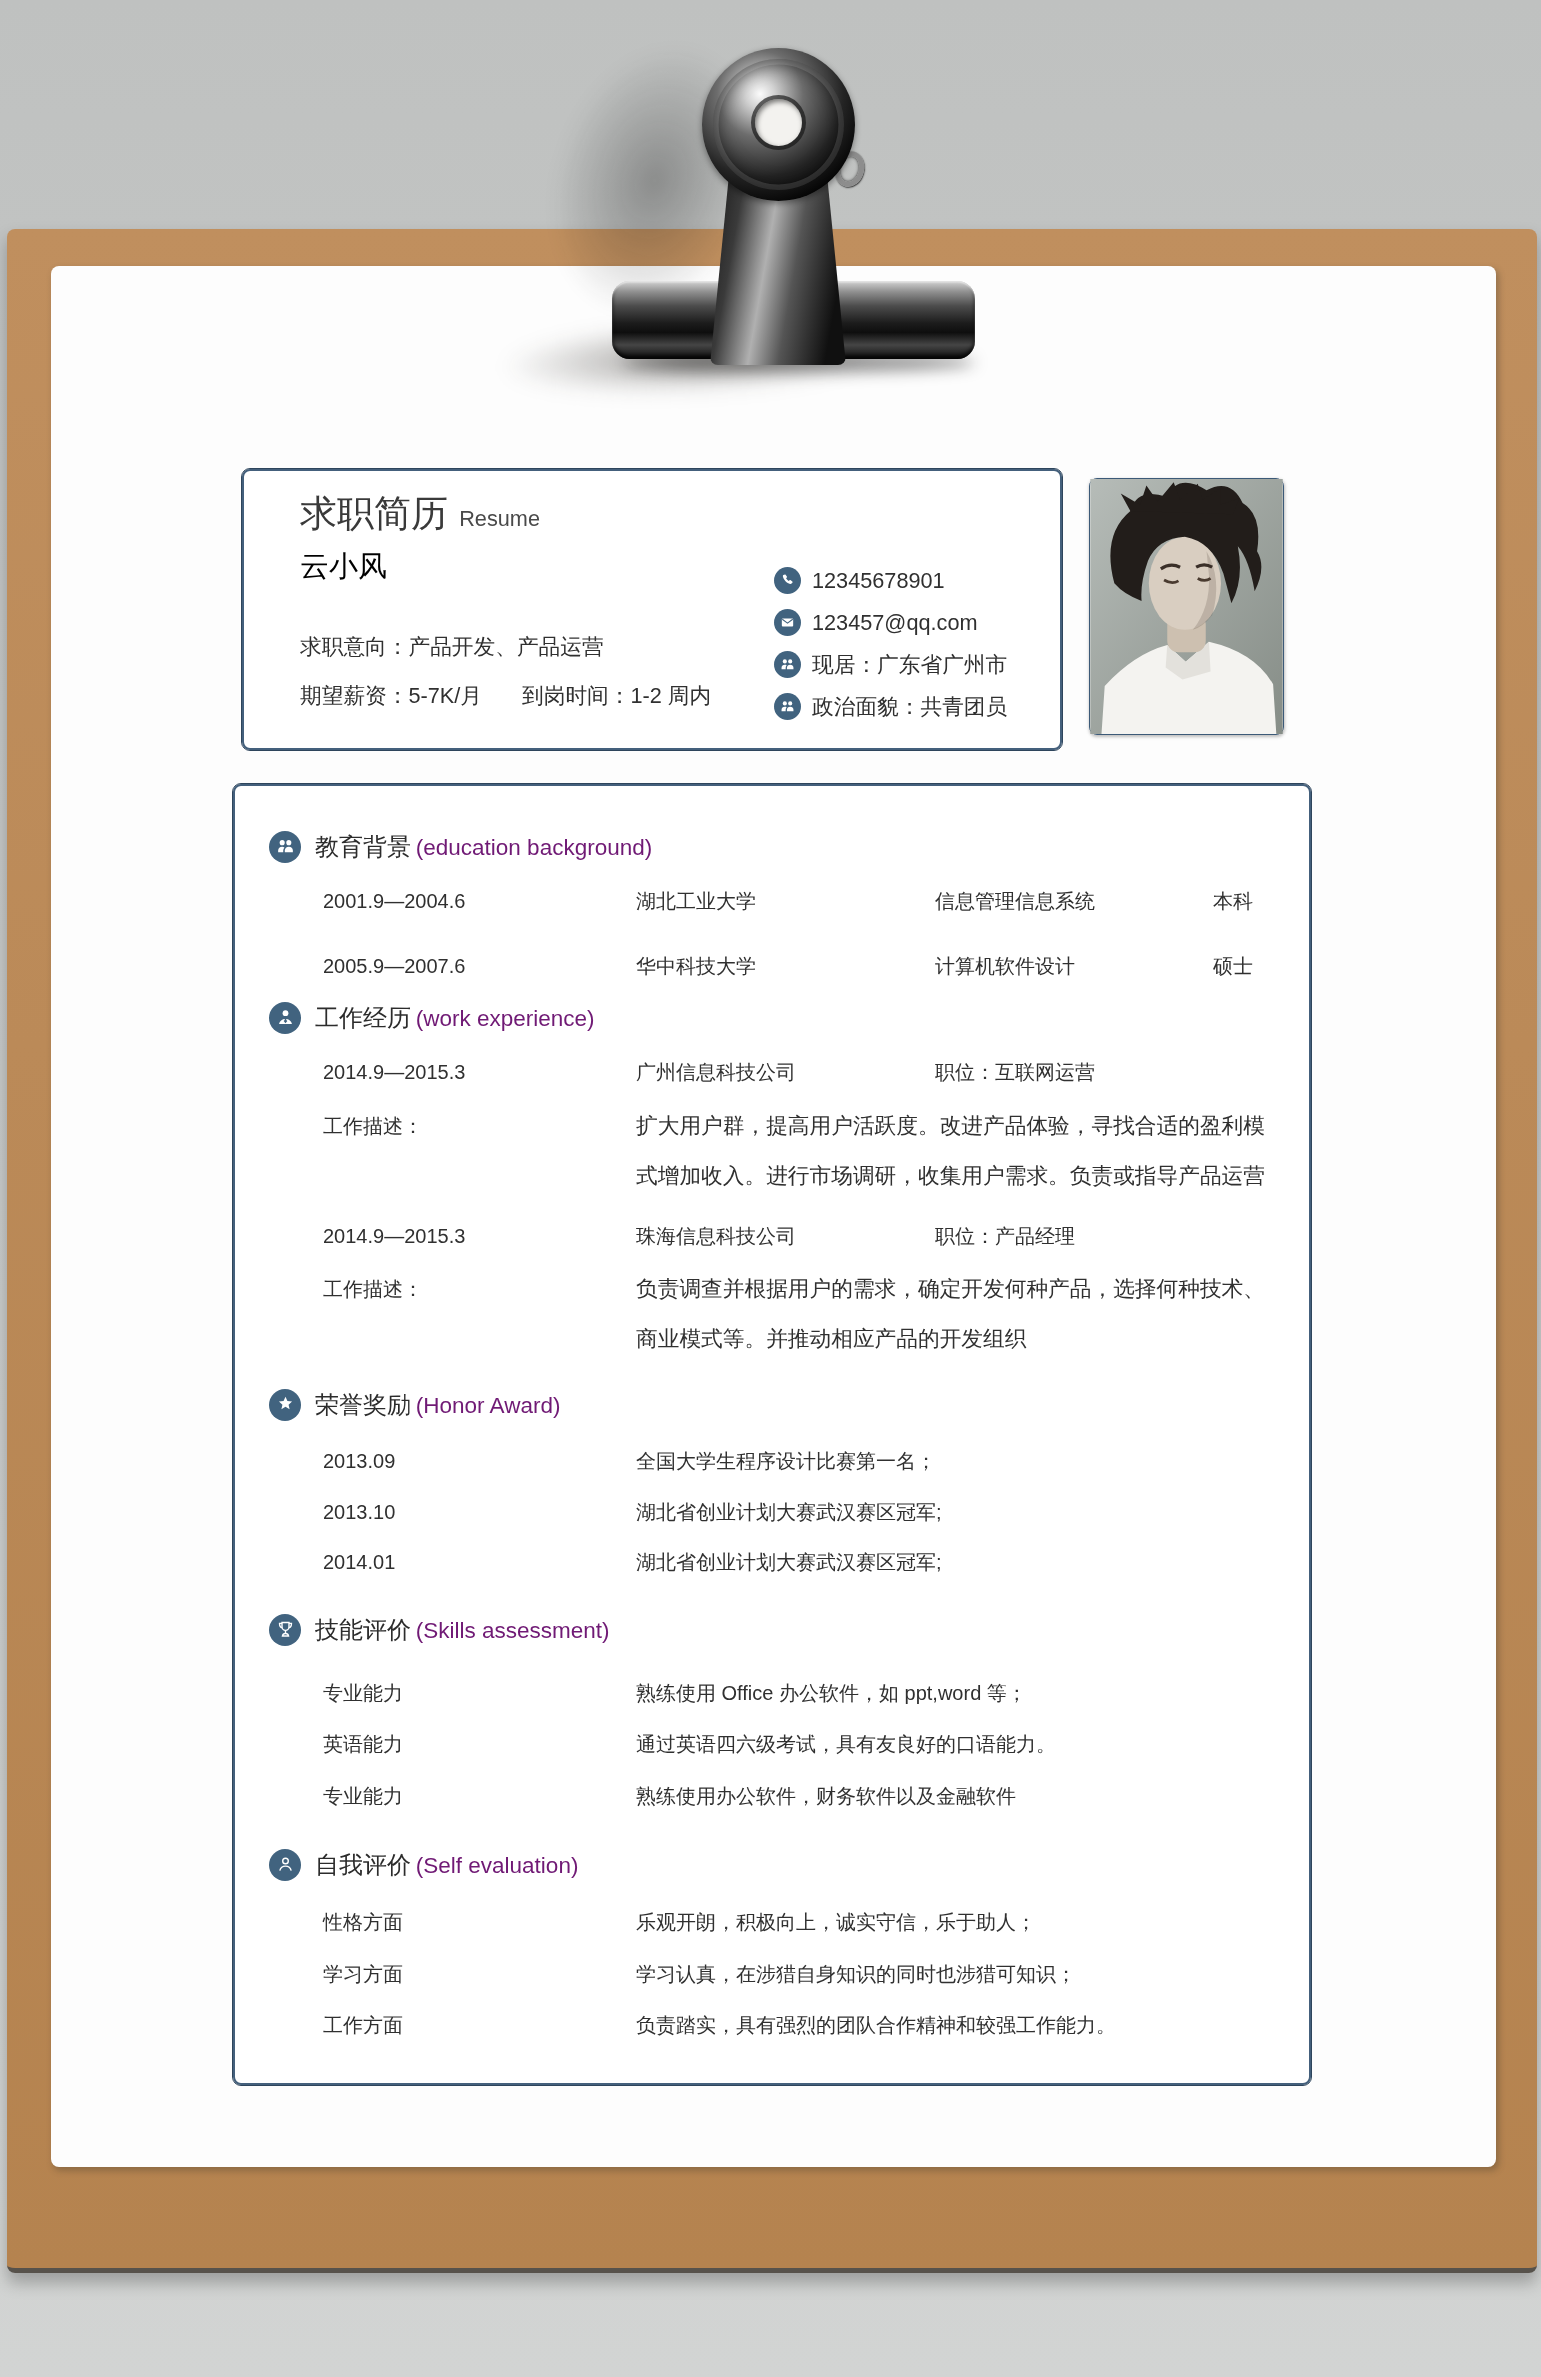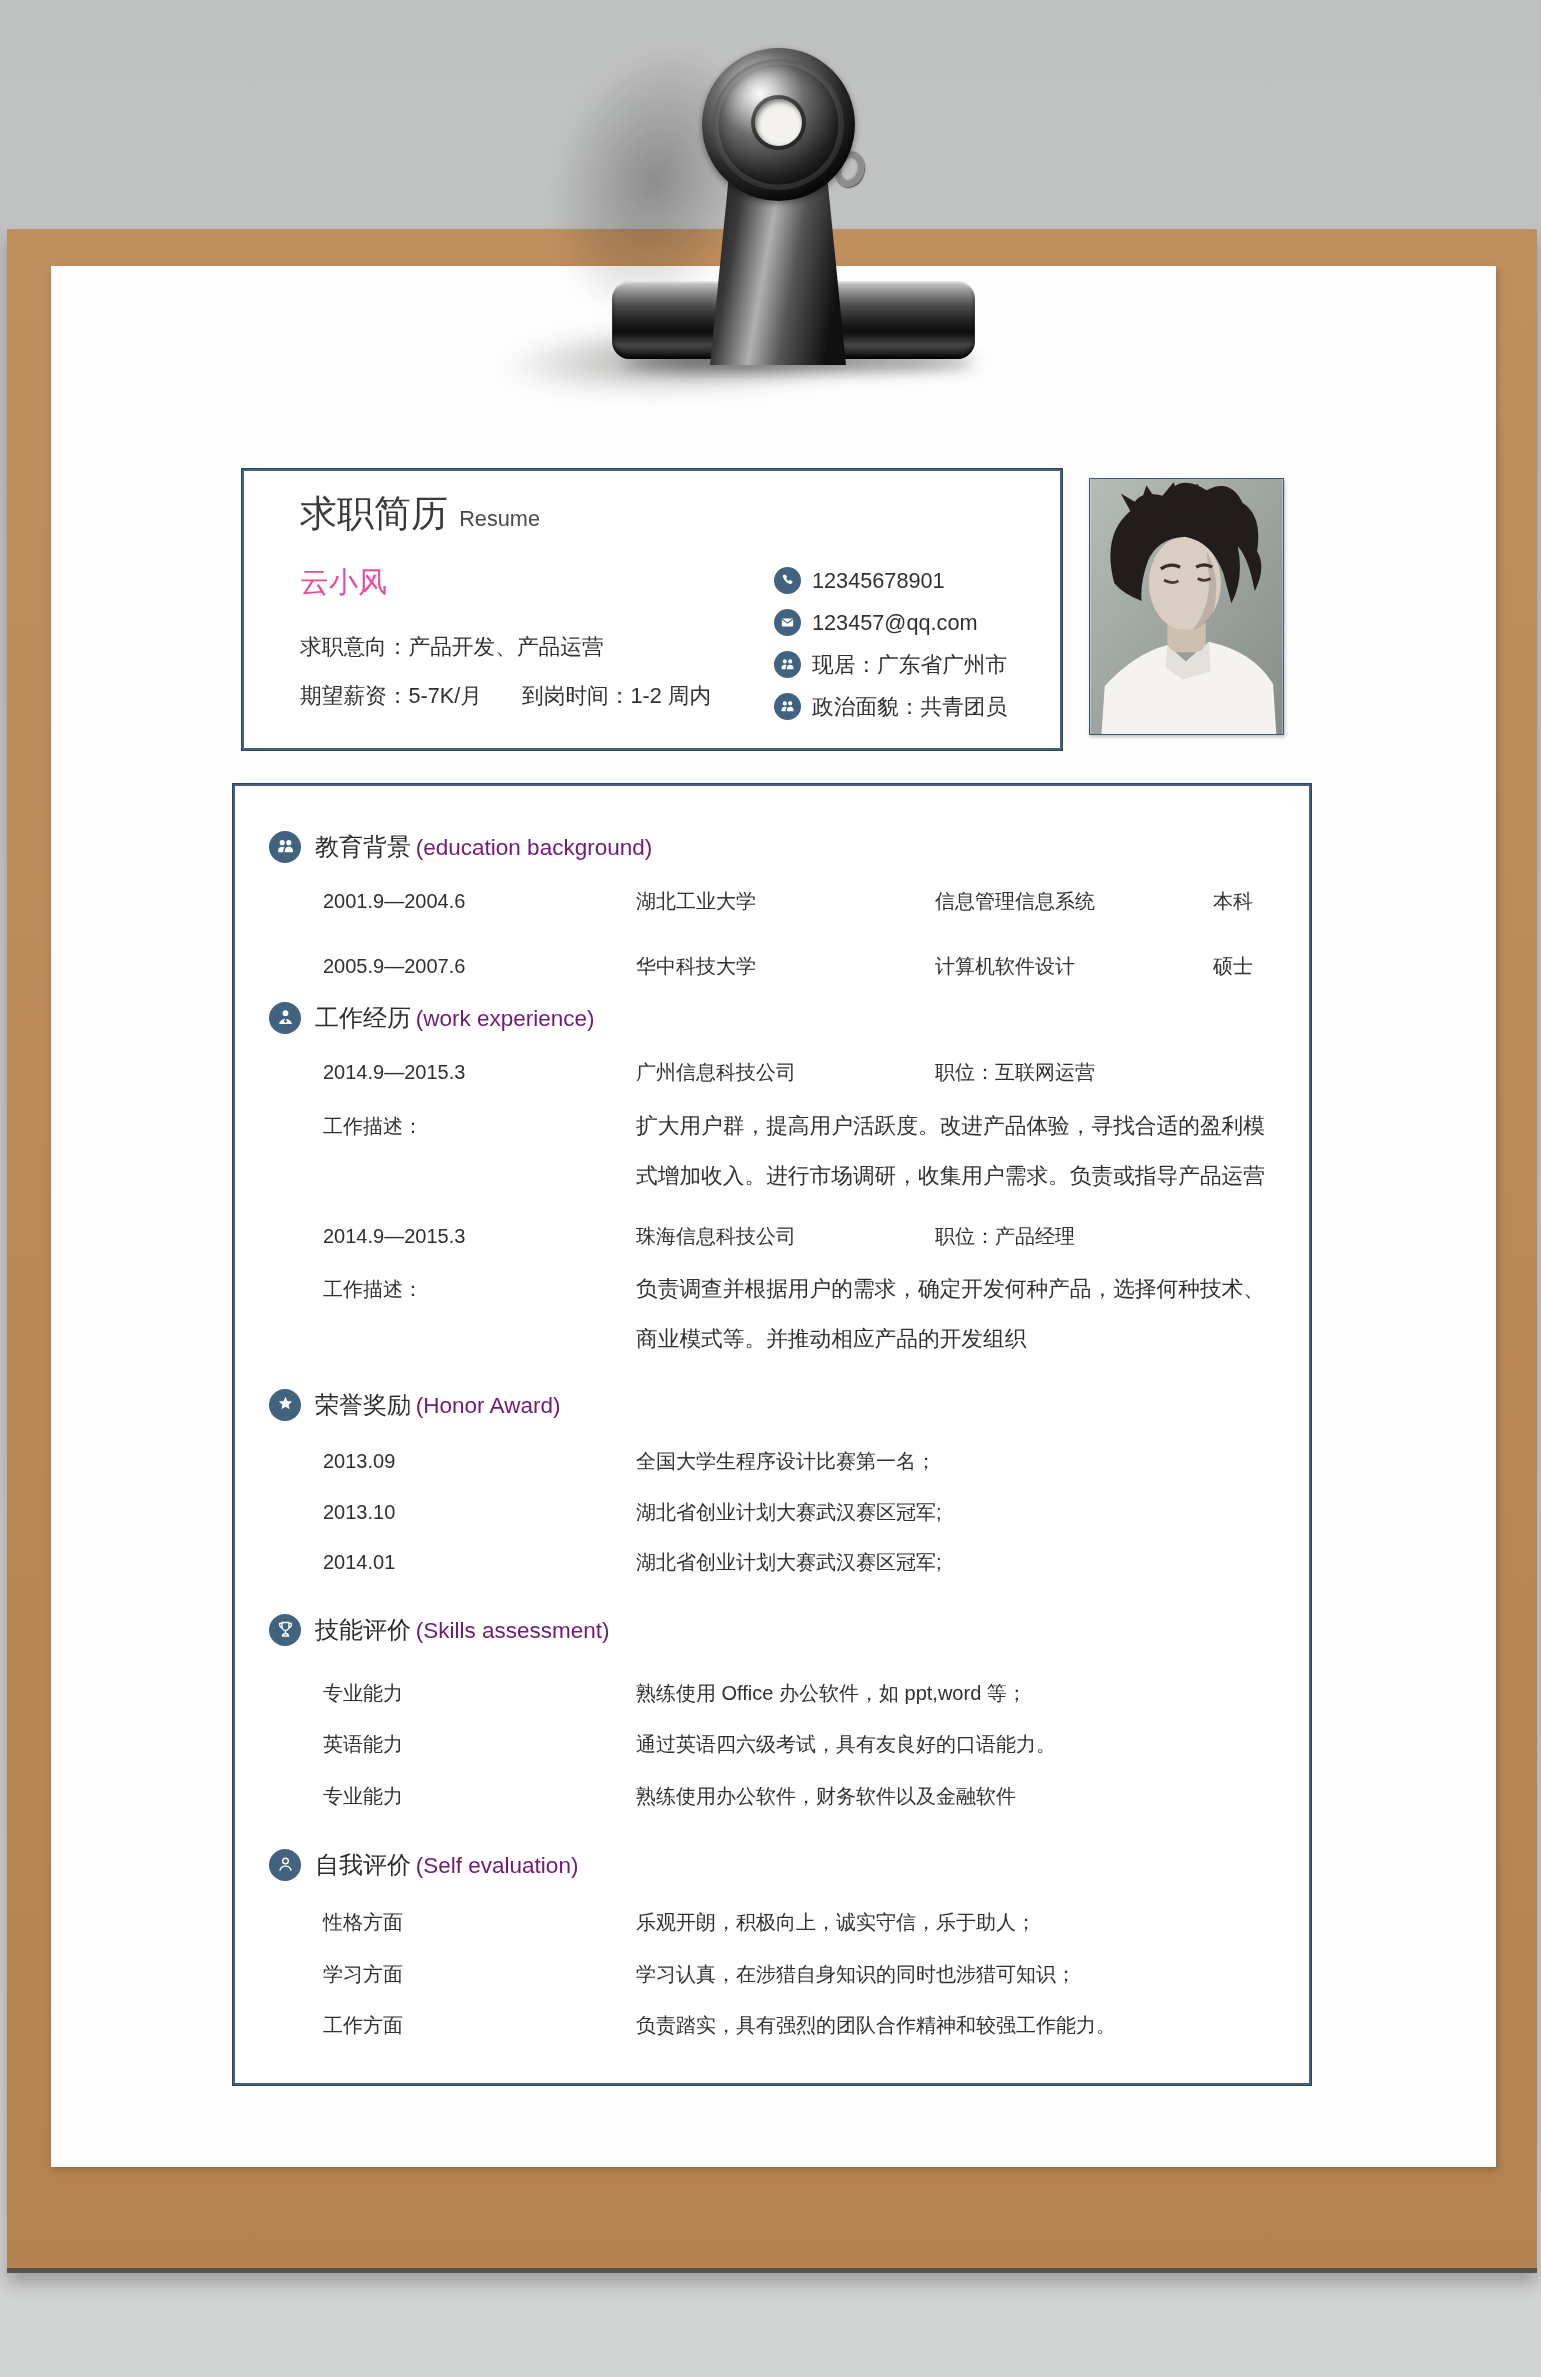--- a/index.html
+++ b/index.html
@@ -1,19 +1,19 @@
 <!DOCTYPE html>
 <html style="font-size:13px"><head>
 <meta charset="utf-8">
 <style>
   html,body{margin:0;padding:0;background:#cfd1d0;}
   #canvas{position:relative;width:1541px;height:2377px;overflow:hidden;
           font-family:"Liberation Sans","DejaVu Sans",sans-serif;color:#303030;
           background:linear-gradient(180deg,#bfc1c0 0%,#c6c8c7 35%,#cdcfce 70%,#d2d4d3 100%);}
-  .abs{position:absolute;}
+  .abs{position:absolute;border-radius:8px;}
 
   
   .board{left:7.2px;top:229px;width:1530px;height:2039px;
          background:linear-gradient(180deg,#c08f5e 0%,#bb8a58 40%,#b5834f 100%);
          border-bottom:5.6px solid #57524b;box-shadow:0 9.6px 16px rgba(0,0,0,.25);}
   .paper{left:51px;top:266px;width:1445px;height:1901px;background:#fdfdfd;
          box-shadow:2.4px 3.2px 6.4px rgba(70,60,45,.35);}
 
   
   .clip-wall-shadow{left:554px;top:40px;width:201px;height:281px;
@@ -44,21 +44,21 @@
   .panel{background:#fff;border:2.4px solid #44607c;outline:0.8px solid #2e455c;}
   .header-box{left:242px;top:469px;width:816px;height:277px;}
   .main-box{left:233px;top:784px;width:1074px;height:1297px;}
 
   .photo{left:1089px;top:478px;width:193px;height:255px;border:1.6px solid #3c5a78;box-shadow:0.8px 1.6px 3.2px rgba(0,0,0,.25);}
   .photo svg{display:block;}
 
   
   .h-title{left:56px;top:17.7px;font-size:37px;color:#3a3a3a;white-space:nowrap;}
   .h-title .en{font-size:21.7px;color:#4a4a4a;margin-left:11.2px;}
-  .h-name{left:56px;top:92px;font-size:29px;color:#ec4899;}
+  .h-name{left:56px;top:76px;font-size:29px;color:#000000;}
   .h-line{font-size:21.7px;color:#303030;white-space:nowrap;}
   .h-intent{left:56px;top:161px;}
   .h-salary{left:56px;top:210px;}
   .h-arrival{left:278px;top:210px;}
   .contact-row{height:27px;line-height:27px;}
   .c-icon{width:27px;height:27px;border-radius:50%;background:#41637f;display:flex;align-items:center;justify-content:center;}
   .c-icon svg{width:17px;height:17px;}
   .c-text{left:568px;font-size:21.7px;white-space:nowrap;}
 
   

